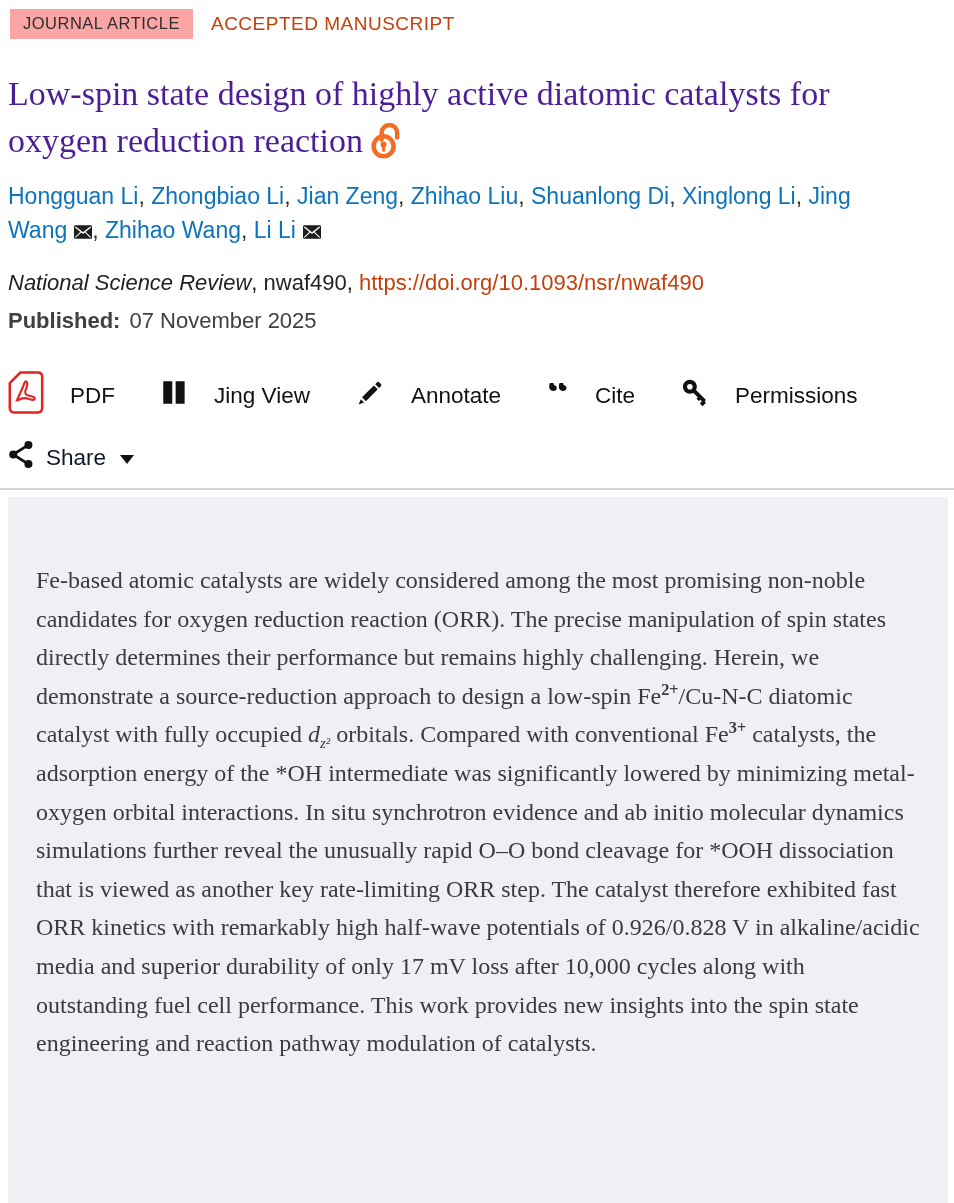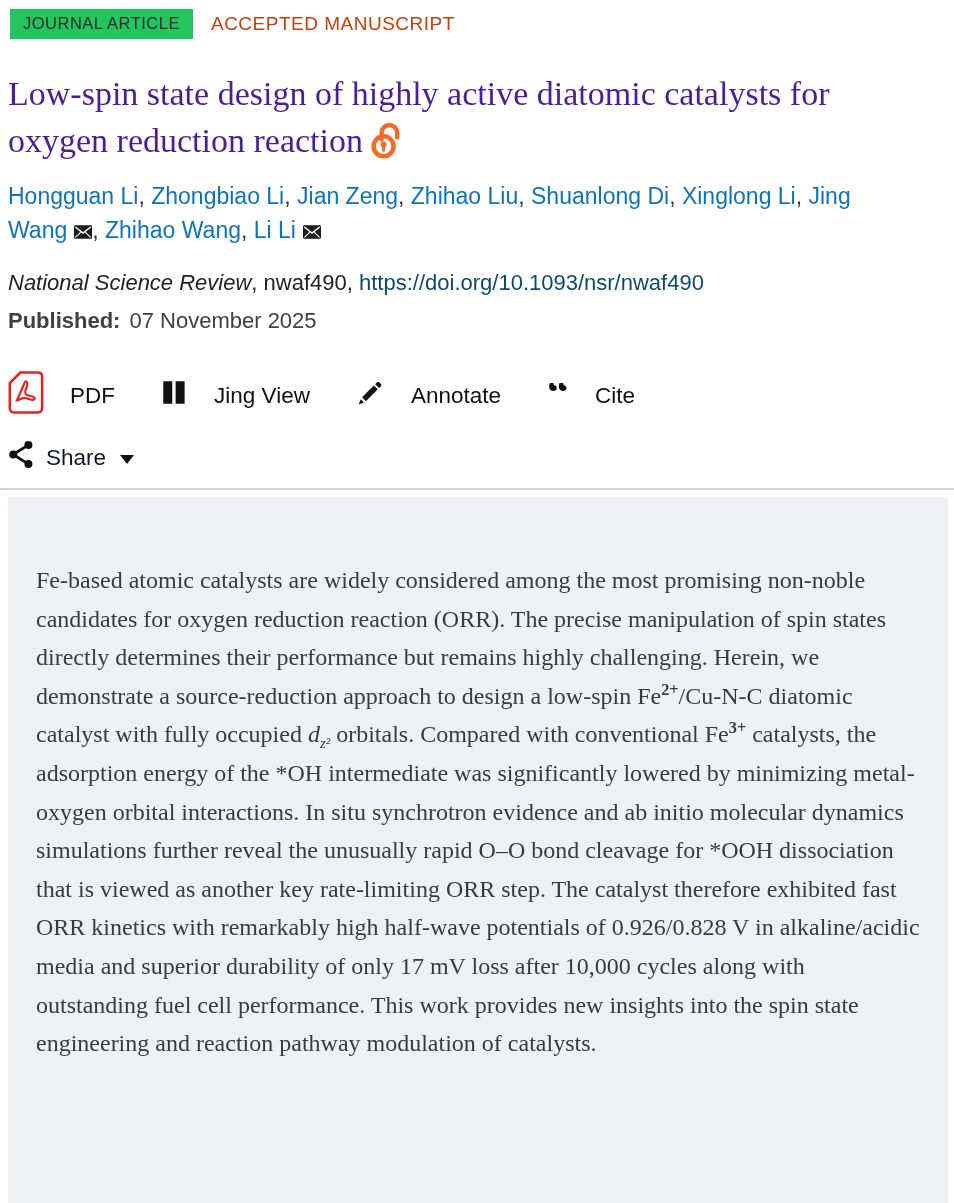--- a/index.html
+++ b/index.html
@@ -7,21 +7,21 @@
   body {
     width:954px; height:1203px; overflow:hidden;
     font-family:"Liberation Sans", sans-serif;
     -webkit-font-smoothing:antialiased;
   }
   .content { padding:9px 0 0 8px; }
 
   
   .badge-row { display:flex; align-items:center; gap:18px; margin-left:2px; }
   .badge-type {
-    background:#22c55e; color:#2e2e2e; font-size:16.5px; letter-spacing:.5px;
+    background:#fca5a5; color:#2e2e2e; font-size:16.5px; letter-spacing:.5px;
     padding:5px 13px 6px 13px; white-space:nowrap;
   }
   .badge-status { color:#c2410c; font-size:19px; letter-spacing:.5px; }
 
   
   .title {
     font-family:"Liberation Serif", serif; font-weight:normal;
     font-size:34px; line-height:47px; color:#4c1d95;
     margin-top:31px; max-width:880px;
   }
@@ -29,21 +29,21 @@
 
   
   .authors { margin-top:8px; font-size:23px; line-height:34px; color:#333; max-width:900px; }
   .author-link { color:#0d74ba; text-decoration:none; }
   .authors .sep { color:#333; }
   .email-icon { display:inline-block; vertical-align:-1px; margin-left:7px; }
 
   
   .citation { margin-top:22px; font-size:22px; color:#222; }
   .journal-name { font-style:italic; }
-  .doi-link { color:#0c4a6e; text-decoration:none; }
+  .doi-link { color:#c2410c; text-decoration:none; }
   .published { margin-top:12px; font-size:22px; color:#404040; }
   .published .lbl { font-weight:bold; margin-right:9px; }
 
   
   .toolbar { margin-top:37px; display:flex; align-items:center; gap:46px; }
   .tool-item { display:flex; align-items:center; gap:26px; font-size:22.5px; color:#111; cursor:pointer; }
   .quote-glyph { font-family:"Liberation Serif", serif; font-weight:bold; font-size:44px; line-height:20px; height:26px; overflow:hidden; color:#111; }
   .share-row { margin-top:20px; display:flex; align-items:center; gap:11px; font-size:22.5px; color:#0f172a; cursor:pointer; }
   .caret { width:0; height:0; border-left:7px solid transparent; border-right:7px solid transparent; border-top:9px solid #111; margin-left:3px; margin-top:3px; }
 
@@ -122,20 +122,29 @@
         <path d="M15.9 5.1 l1.5-1.5 q.9-.9 1.8 0 l1.4 1.4 q.9.9 0 1.8 l-1.5 1.5 Z" fill="#111"></path>
       </svg></span>
       <span>Annotate</span>
     </div>
 
     <div class="tool-item">
       <span class="quote-glyph">“</span>
       <span>Cite</span>
     </div>
 
+    <div class="tool-item">
+      <span><svg width="28" height="28" viewBox="0 0 24 24">
+        <circle cx="7.6" cy="6.6" r="4.2" fill="none" stroke="#111" stroke-width="3.6"></circle>
+        <line x1="10.8" y1="9.8" x2="20.2" y2="19.2" stroke="#111" stroke-width="3.4"></line>
+        <line x1="20.2" y1="19.2" x2="17.3" y2="22.1" stroke="#111" stroke-width="3.4"></line>
+        <line x1="16.6" y1="15.6" x2="14.3" y2="17.9" stroke="#111" stroke-width="3"></line>
+      </svg></span>
+      <span>Permissions</span>
+    </div>
 
   </div>
 
   <div class="share-row">
     <span><svg width="27" height="29" viewBox="0 0 24 26">
       <circle cx="4.6" cy="13" r="3.6" fill="#111"></circle>
       <circle cx="18.2" cy="4.4" r="3.6" fill="#111"></circle>
       <circle cx="18.2" cy="21.6" r="3.6" fill="#111"></circle>
       <path d="M4.6 13 L18.2 4.4 M4.6 13 L18.2 21.6" stroke="#111" stroke-width="2.4" fill="none"></path>
     </svg></span>

